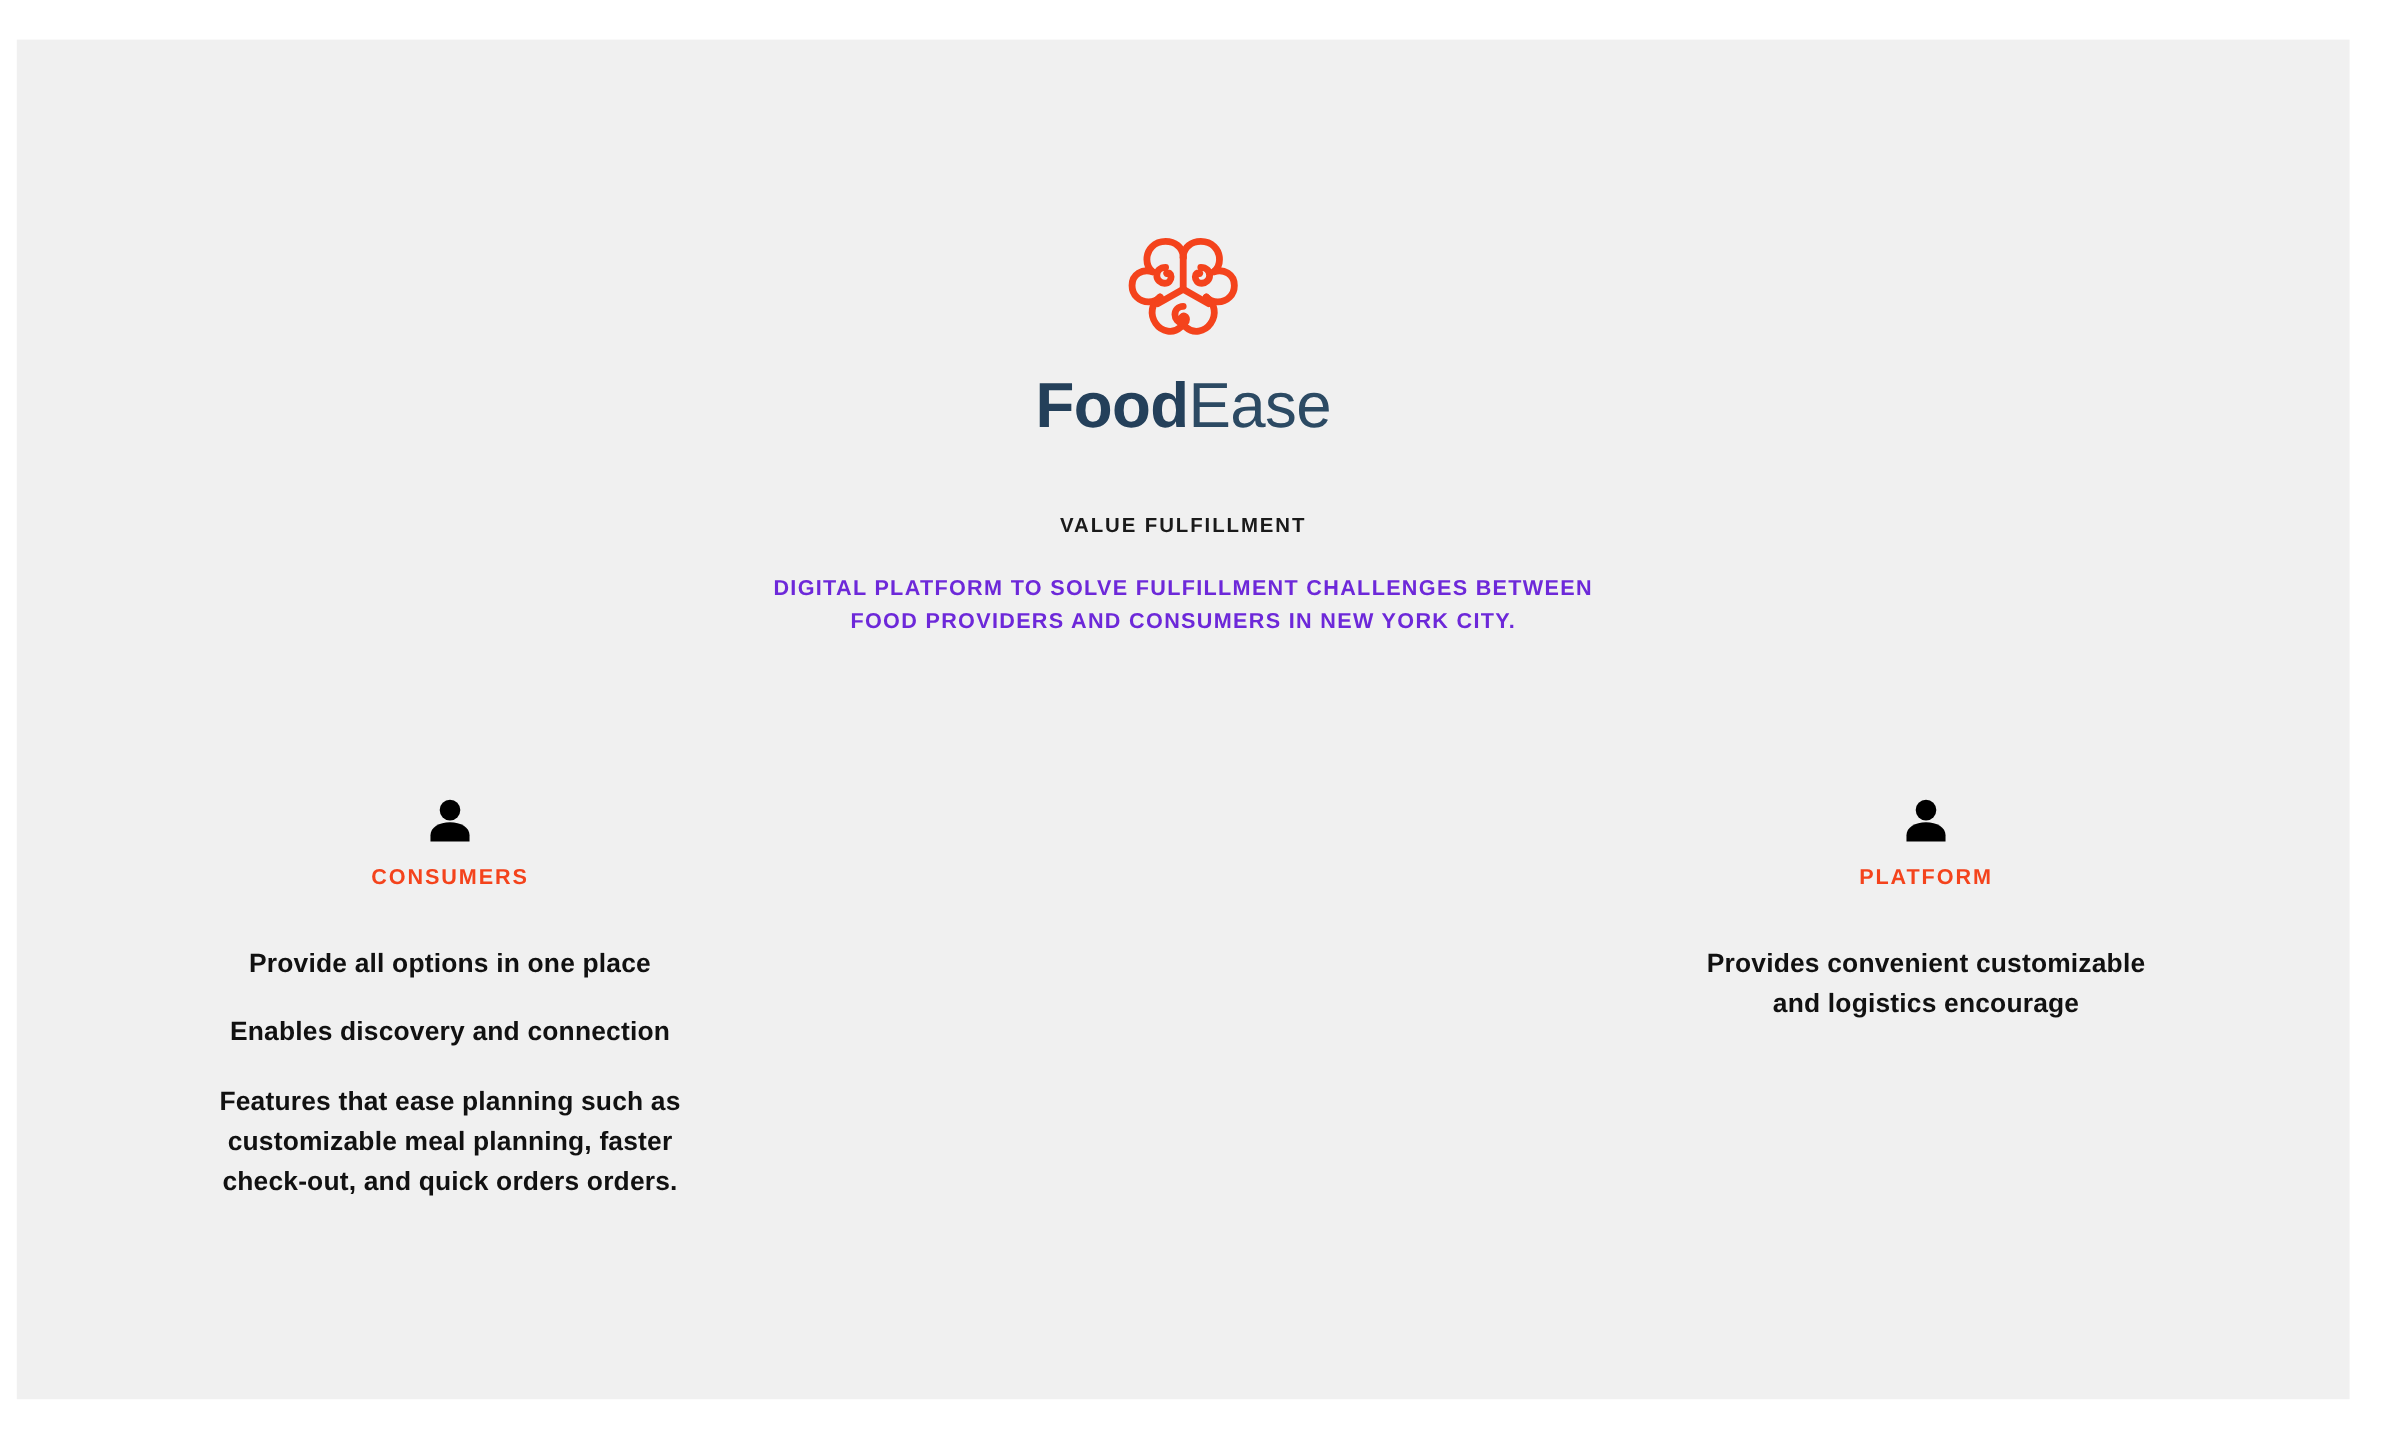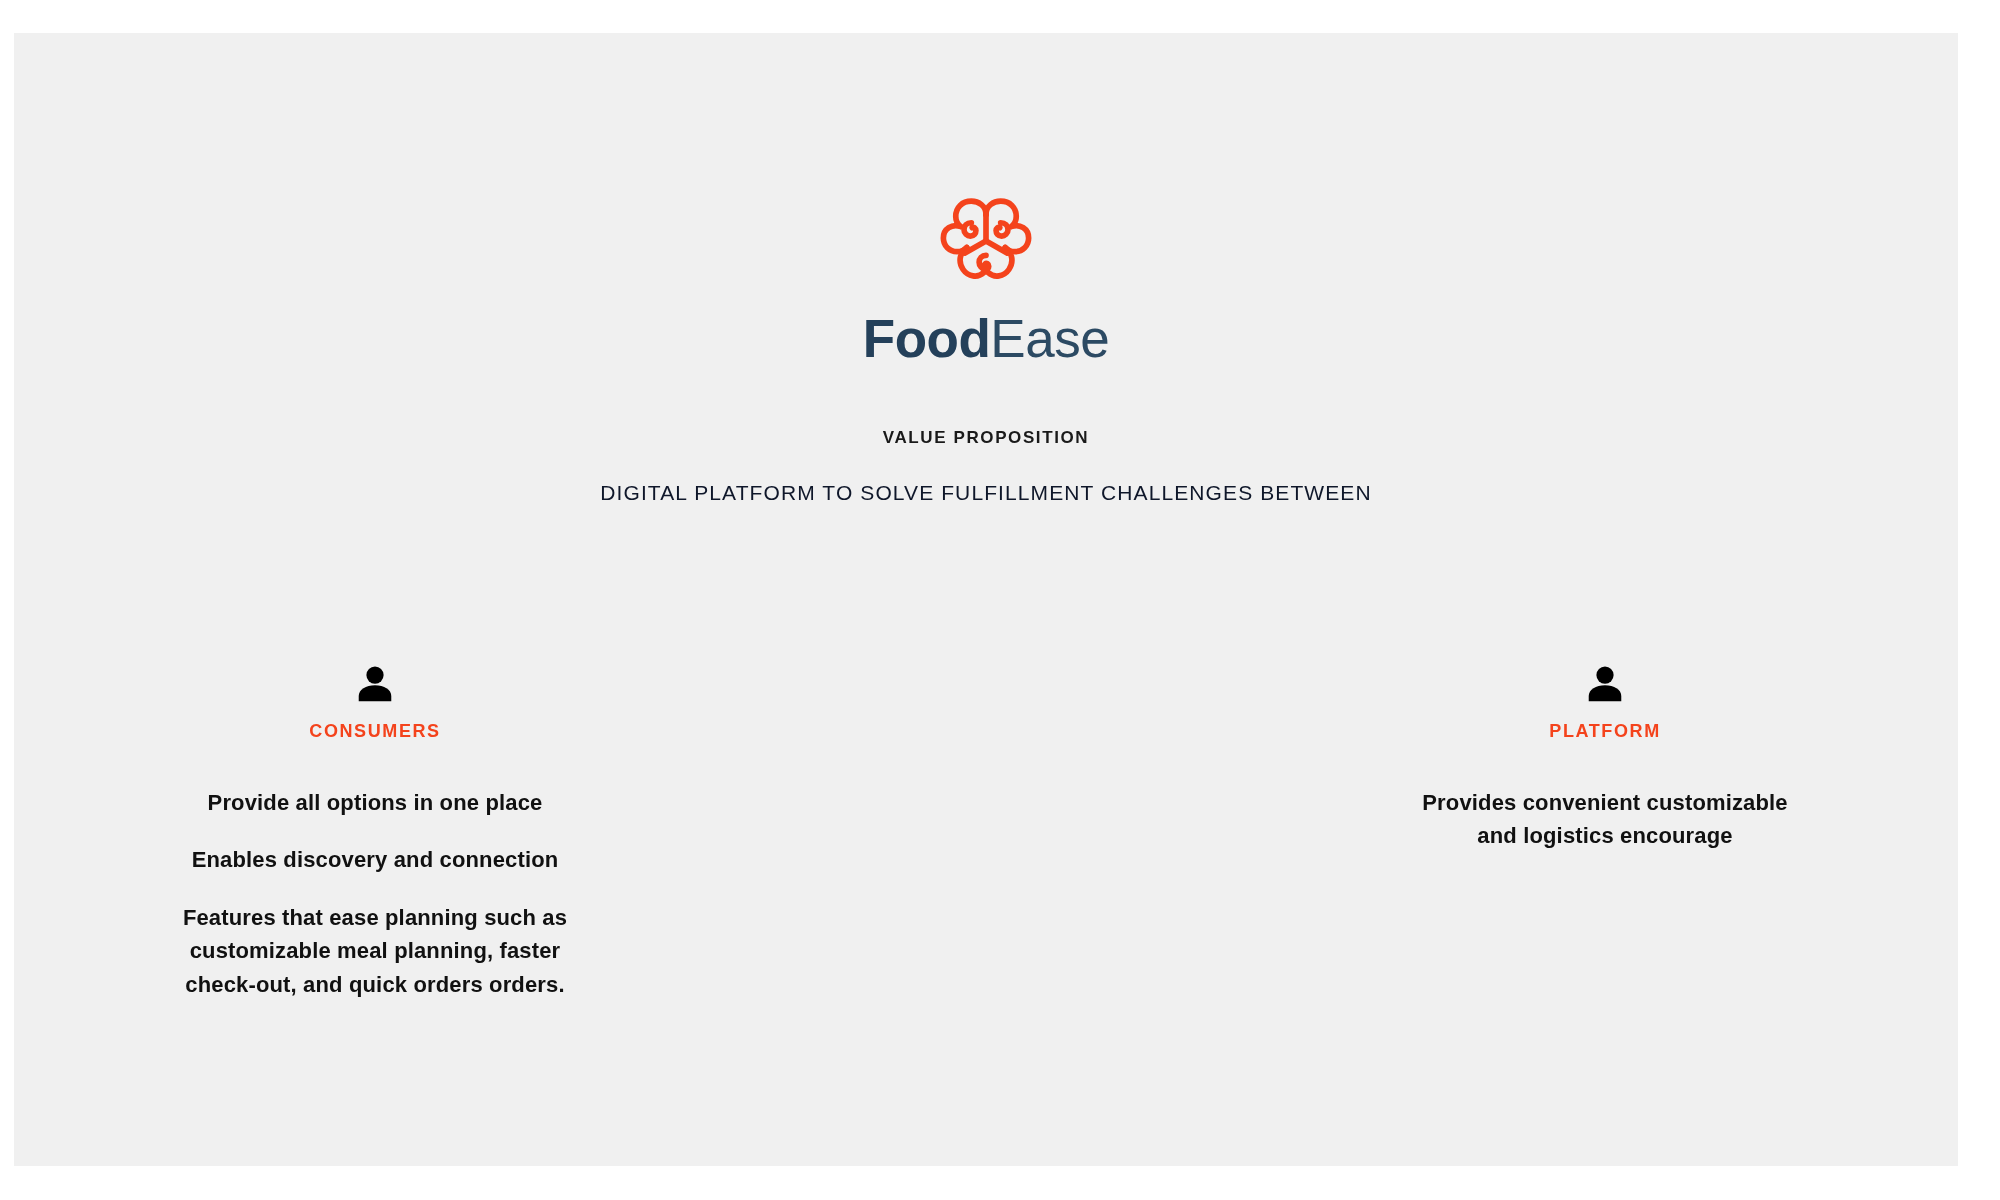--- a/index.html
+++ b/index.html
@@ -64,25 +64,25 @@
     text-align: center;
   }
   .value-label {
     font-size: 17px;
     font-weight: 700;
     letter-spacing: 1.6px;
     color: #1a1a1a;
   }
   .value-statement {
     margin-top: 29px;
-    font-size: 21px;
-    font-weight: 400;
+    font-size: 18px;
+    font-weight: 700;
     letter-spacing: 1.1px;
     line-height: 1.52;
-    color: #0f172a;
+    color: #6d28d9;
   }
   .value-statement .vs-line { display: block; }
 
   
   .audience-row {
     position: absolute;
     left: 0;
     top: 630px;
     width: 1944px;
     display: flex;
@@ -146,23 +146,24 @@
         <path d="M66 27 C71 27 74 30.5 74 34.5 C74 38.5 70.5 41.5 67 41.5 C63 41.5 61 38.5 61 35.5 C61 33 63 31.5 65 32.5"></path>
         <path d="M50 62.5 C45.5 62.5 42.5 66 42.5 70 C42.5 74 45.5 77 49 78 C51 78.5 53 77 53 74.5 C53 72 50.5 70.5 49 72"></path>
       </g>
     </svg>
     <div class="logo-wordmark">
       <span class="logo-word-bold">Food</span><span class="logo-word-light">Ease</span>
     </div>
   </div>
 
   <div class="value-section">
-    <div class="value-label">VALUE PROPOSITION</div>
+    <div class="value-label">VALUE FULFILLMENT</div>
     <div class="value-statement">
       <span class="vs-line">DIGITAL PLATFORM TO SOLVE FULFILLMENT CHALLENGES BETWEEN</span>
+      <span class="vs-line">FOOD PROVIDERS AND CONSUMERS IN NEW YORK CITY.</span>
     </div>
   </div>
 
   <div class="audience-row">
 
     <div class="audience-col left">
       <svg class="person-icon" viewBox="0 0 40 40" aria-hidden="true">
         <circle cx="20" cy="11.5" r="8.2" fill="#000000"></circle>
         <path d="M4.5 36.5 L4.5 31.5 C4.5 25.2 11.4 21.2 20 21.2 C28.6 21.2 35.5 25.2 35.5 31.5 L35.5 36.5 Z" fill="#000000"></path>
       </svg>

